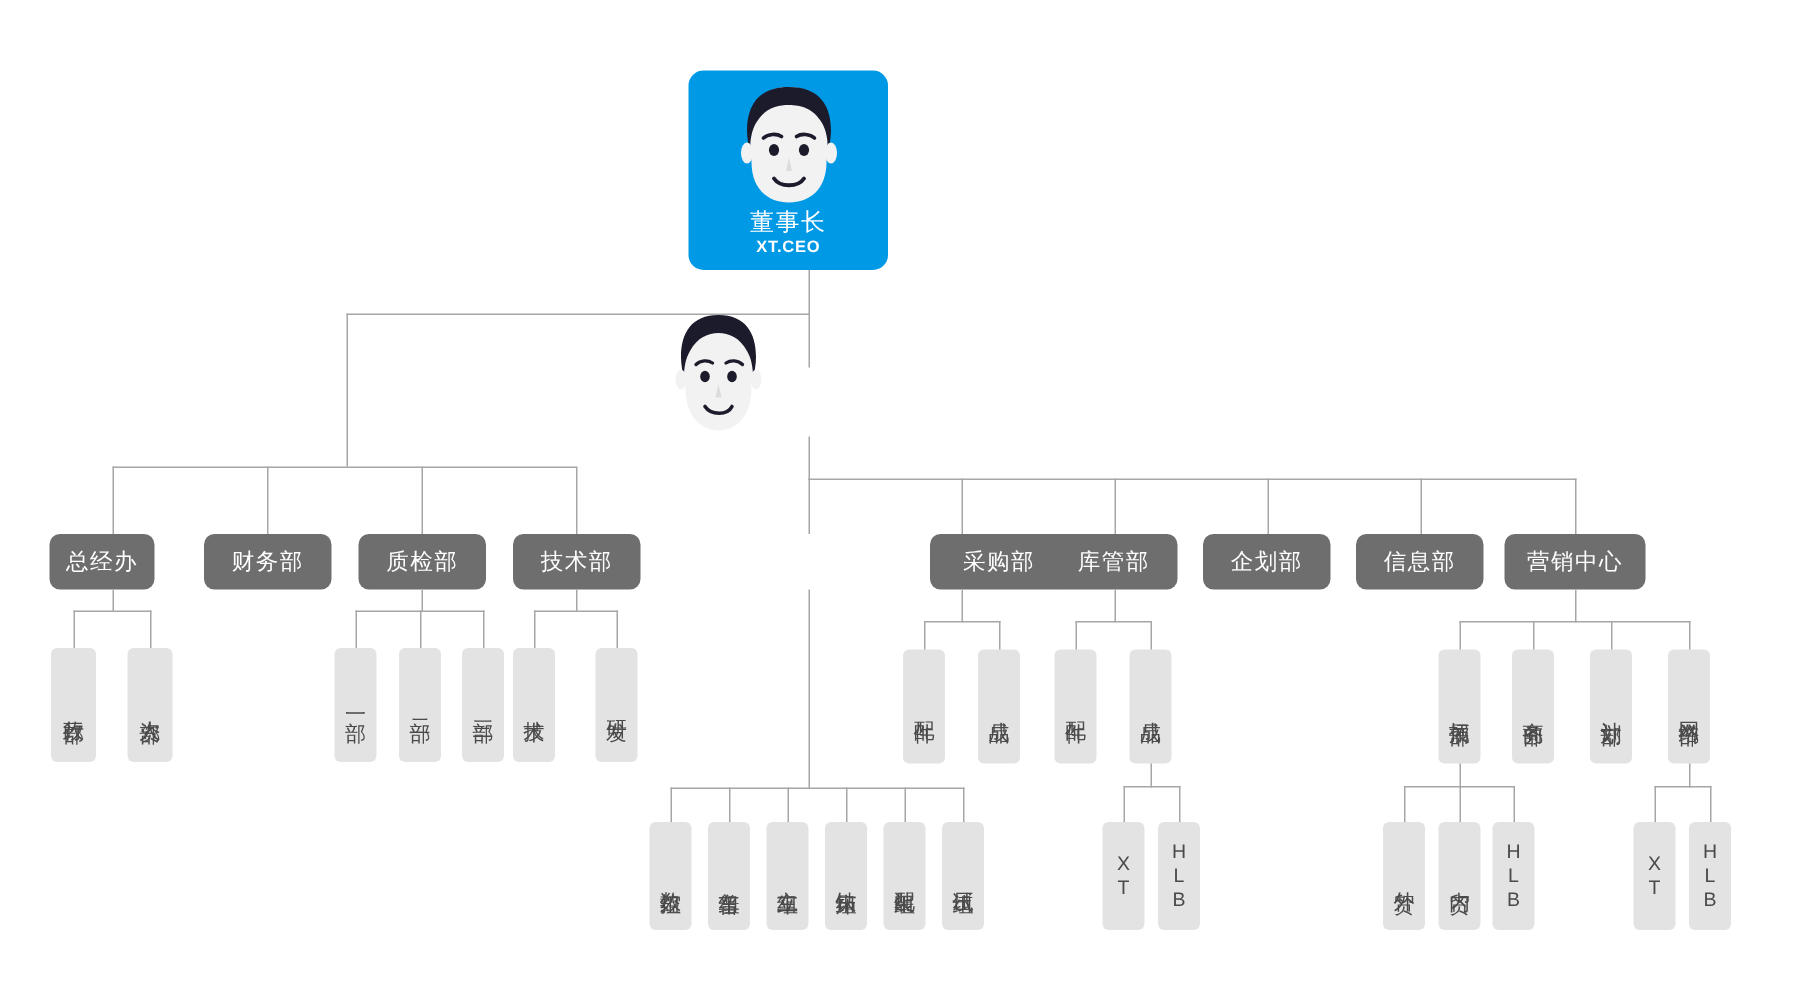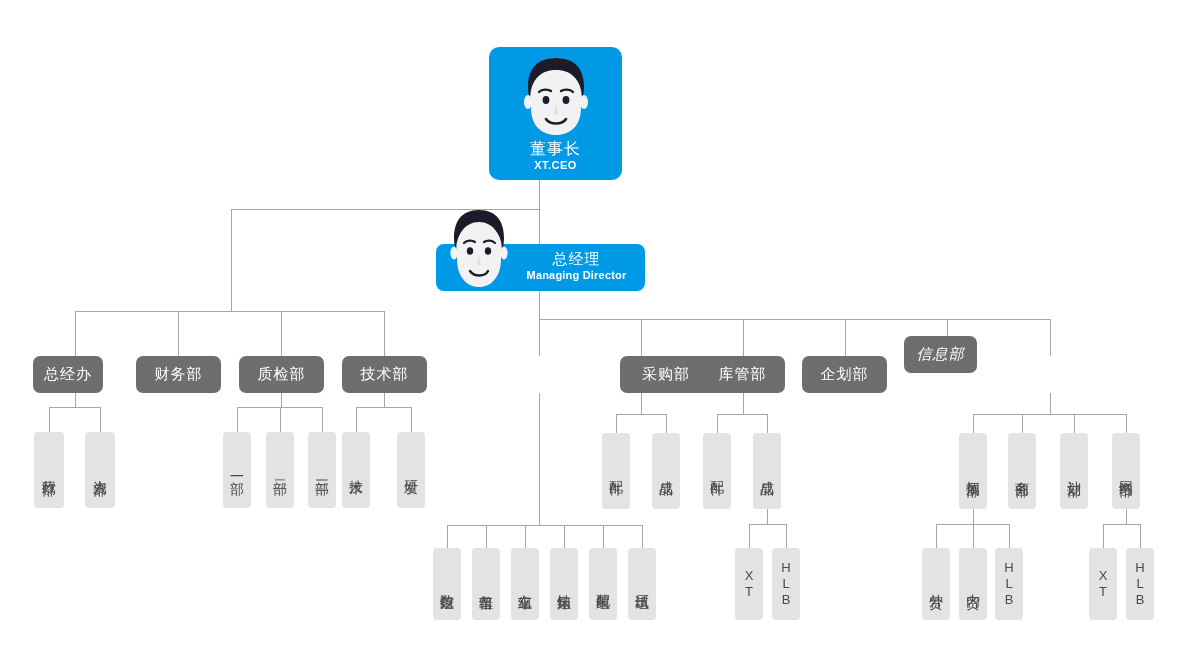--- a/index.html
+++ b/index.html
@@ -22,21 +22,21 @@
   .conn {
     position: absolute;
     background: #a6a6a6;
   }
   .conn-h { height: 1px; }
   .conn-v { width: 1px; }
 
   
   .ceo-box {
     position: absolute;
-    left: 489px;
+    left: 459px;
     top: 47px;
     width: 133px;
     height: 133px;
     background: #0099e5;
     border-radius: 10px;
     box-sizing: border-box;
   }
   .ceo-face {
     position: absolute;
     left: 50%;
@@ -173,26 +173,20 @@
     <div class="ceo-sub">XT.CEO</div>
   </div>
 
   <div class="conn conn-v" style="left:539px; top:180px; height:30px;"></div>
 
   <div class="conn conn-h" style="left:231px; top:209px; width:309px;"></div>
   <div class="conn conn-v" style="left:231px; top:209px; height:102px;"></div>
 
   <div class="conn conn-v" style="left:539px; top:209px; height:36px;"></div>
 
-  <div class="md-box">
-    <div class="md-text-wrap">
-      <div class="md-title">总经理</div>
-      <div class="md-sub">Managing Director</div>
-    </div>
-  </div>
   <svg class="md-face" viewBox="0 0 72 87">
     <path d="M36 4 C19 4 12 16 12 30 C12 34 13 39 14 43 L14 52 C14 70 24 80 36 80 C48 80 58 70 58 52 L58 43 C59 39 60 34 60 30 C60 16 53 4 36 4 Z" fill="#f2f2f2"></path>
     <path d="M36 3 C18 3 11 15 11 31 C11 36 12 41 13 45 C13 38 14 32 17 27 C22 18 29 15 36 15 C43 15 50 18 55 27 C58 32 59 38 59 45 C60 41 61 36 61 31 C61 15 54 3 36 3 Z" fill="#1b1b2b"></path>
     <path d="M16 25 C22 14 29 12 36 12 C43 12 50 14 56 25 C53 18 46 10 36 10 C26 10 19 18 16 25 Z" fill="#1b1b2b"></path>
     <ellipse cx="27" cy="44" rx="3.2" ry="3.8" fill="#1b1b2b"></ellipse>
     <ellipse cx="45" cy="44" rx="3.2" ry="3.8" fill="#1b1b2b"></ellipse>
     <path d="M21 36 C24 33 29 33 32 35" stroke="#1b1b2b" stroke-width="2.2" fill="none" stroke-linecap="round"></path>
     <path d="M41 35 C44 33 49 33 52 36" stroke="#1b1b2b" stroke-width="2.2" fill="none" stroke-linecap="round"></path>
     <path d="M36 49 L34 58 L38 58 Z" fill="#dcdcdc"></path>
     <path d="M27 64 C31 70 42 70 45 64" stroke="#1b1b2b" stroke-width="2.4" fill="none" stroke-linecap="round"></path>
@@ -218,21 +212,22 @@
   <div class="conn conn-v" style="left:947px;  top:319px; height:37px;"></div>
   <div class="conn conn-v" style="left:1050px; top:319px; height:37px;"></div>
 
   <div class="dept" style="left:33px;  top:356px; width:70px;">总经办</div>
   <div class="dept" style="left:136px; top:356px; width:85px;">财务部</div>
   <div class="dept" style="left:239px; top:356px; width:85px;">质检部</div>
   <div class="dept" style="left:342px; top:356px; width:85px;">技术部</div>
   <div class="dept" style="left:620px; top:356px; width:92px;">采购部</div>
   <div class="dept" style="left:700px; top:356px; width:85px;">库管部</div>
   <div class="dept" style="left:802px; top:356px; width:85px;">企划部</div>
-  <div class="dept" style="left:904px; top:336px; width:73px;font-style:italic;">信息部</div>
+  <div class="dept" style="left:904px; top:356px; width:85px;">信息部</div>
+  <div class="dept" style="left:1003px; top:356px; width:94px;">营销中心</div>
 
   <div class="conn conn-v" style="left:75px; top:393px; height:15px;"></div>
   <div class="conn conn-h" style="left:49px; top:407px; width:52px;"></div>
   <div class="conn conn-v" style="left:49px;  top:407px; height:26px;"></div>
   <div class="conn conn-v" style="left:100px; top:407px; height:26px;"></div>
   <div class="subnode" style="left:34px; top:432px; width:30px; height:76px;">
       <span class="vtxt">行政部</span>
     </div>
   <div class="subnode" style="left:85px; top:432px; width:30px; height:76px;">
       <span class="vtxt">人资部</span>

